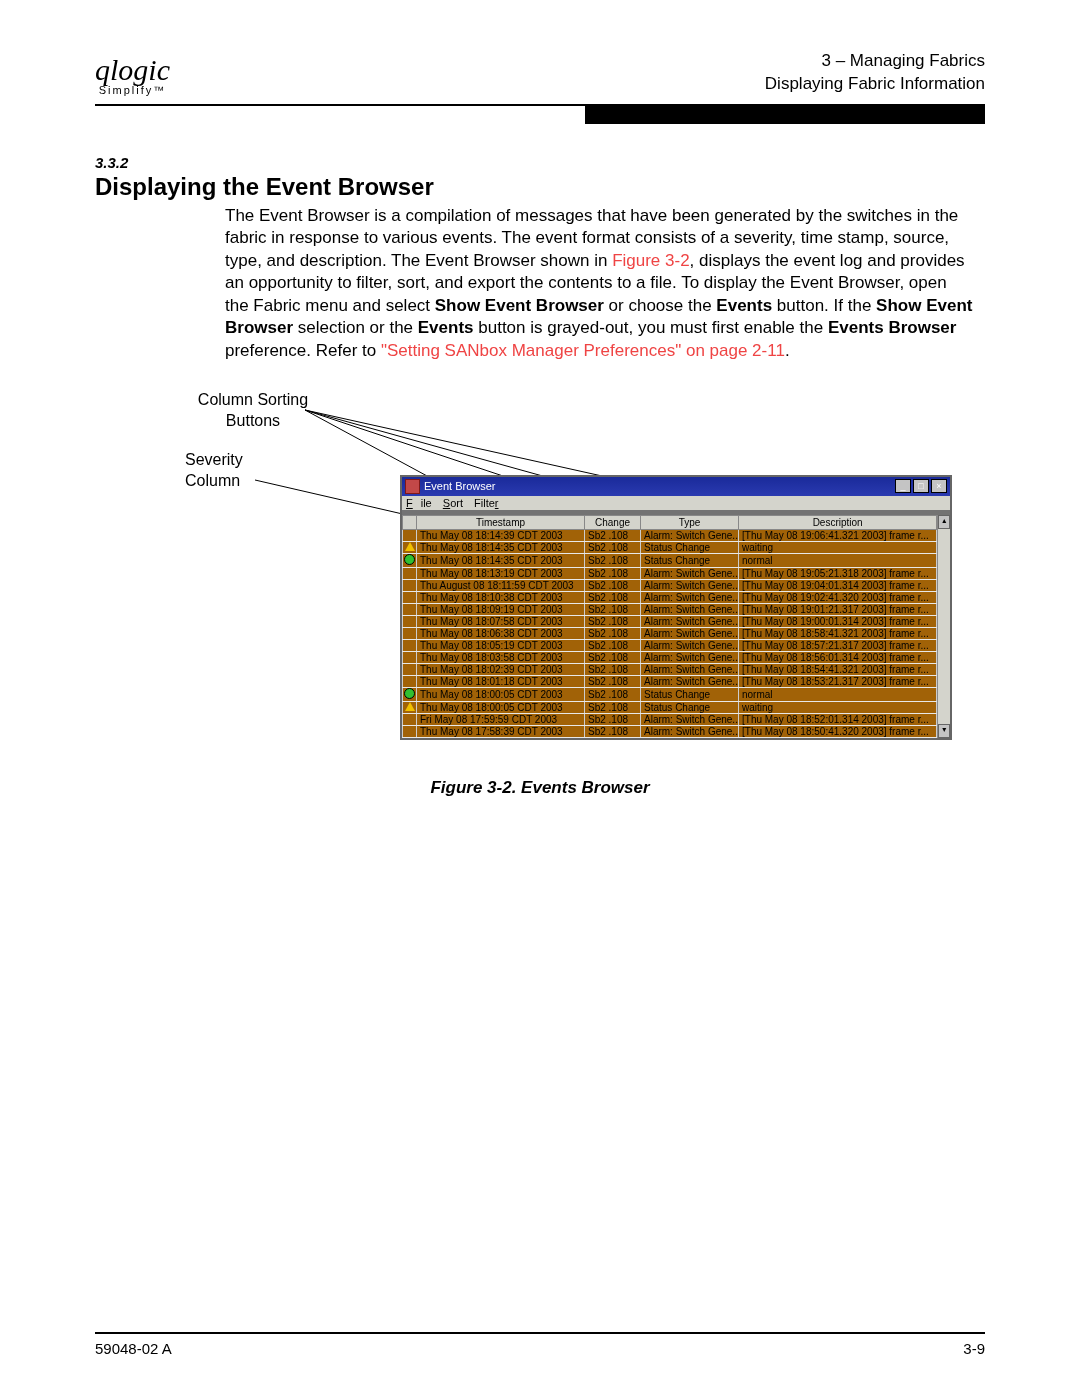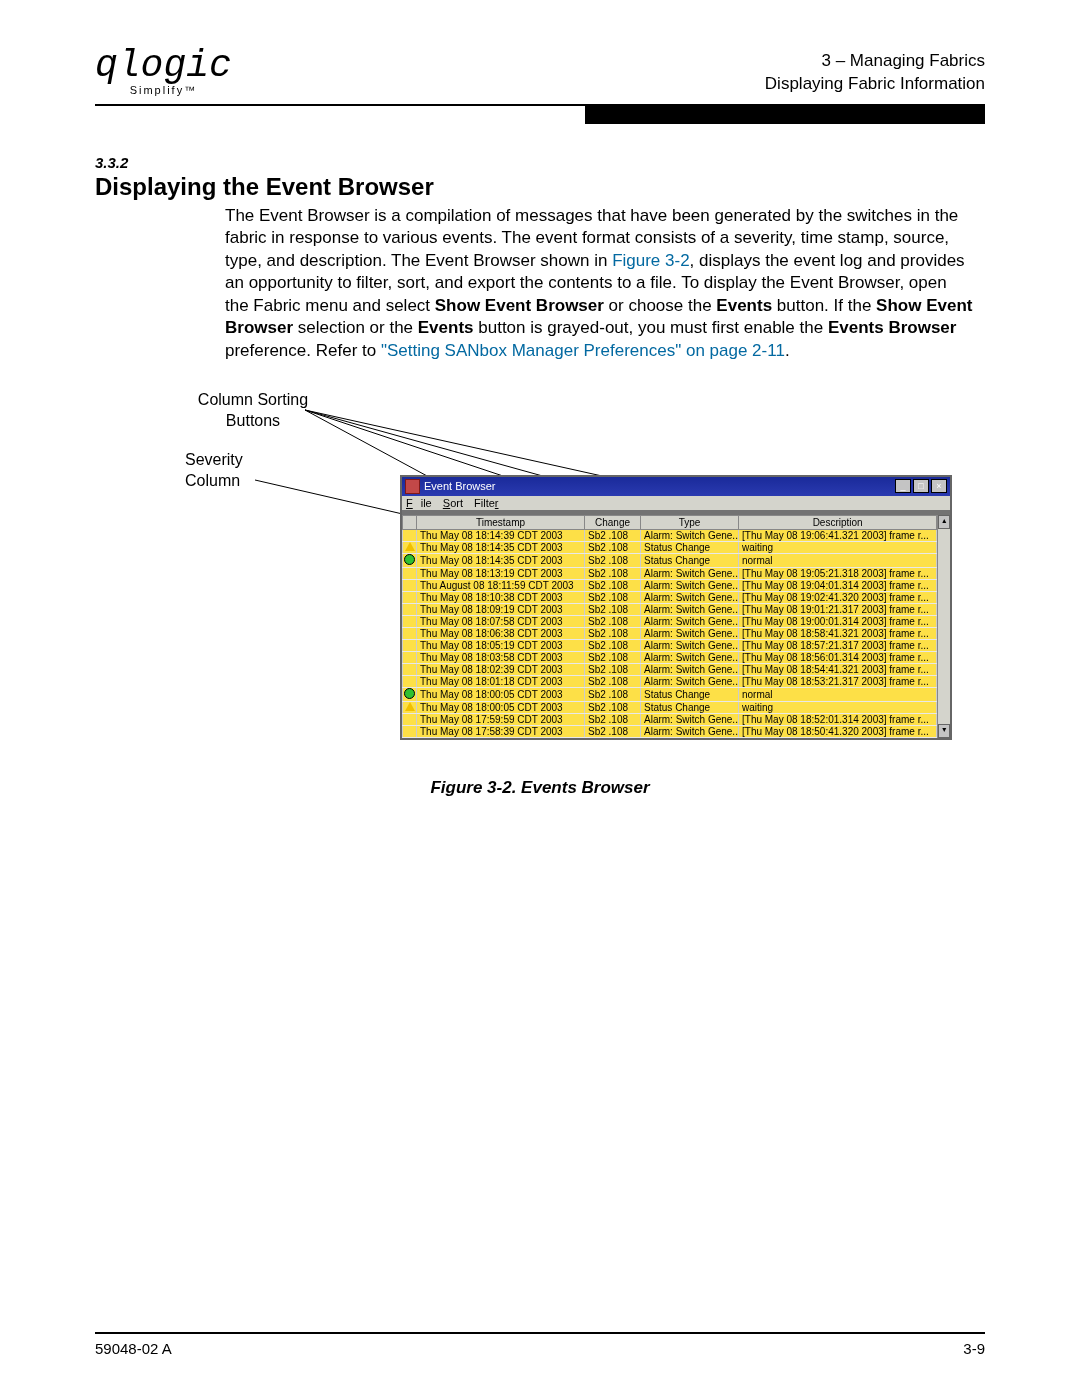--- a/index.html
+++ b/index.html
@@ -20,23 +20,23 @@
     justify-content: space-between;
     align-items: flex-end;
     margin-bottom: 8px;
   }
   .logo {
     display:flex;
     flex-direction:column;
     align-items:center;
   }
   .logo .script {
-    font-family: Liberation Mono, monospace;
+    font-family: Liberation Serif, serif;
     font-style: italic;
-    font-size: 38px;
+    font-size: 30px;
     line-height: 0.8;
   }
   .logo .simplify {
     font-size: 11px;
     letter-spacing: 2px;
     margin-top:2px;
   }
   .header-right {
     text-align: right;
     font-size: 17px;
@@ -62,21 +62,21 @@
     margin-top: 2px;
   }
   .body-text {
     margin-left: 130px;
     margin-right: 10px;
     font-size: 17px;
     line-height: 1.32;
     margin-top:4px;
   }
   .body-text .xref {
-    color: #0369a1;
+    color: #ef4444;
   }
   .annot {
     position:absolute;
     font-size:16px;
     line-height:1.3;
   }
   .figure-wrap {
     margin-top: 28px;
     position: relative;
     height: 370px;
@@ -115,21 +115,21 @@
     background:#d4d4cc;
     padding:1px 4px;
     border-bottom:5px solid #737373;
     font-size:11px;
   }
   .menubar span { margin-right:8px; }
   .menubar span u { text-decoration: underline; }
   .tbl {
     width:100%;
     border-collapse:collapse;
-    background:#fde047;
+    background:#a16207;
     table-layout:fixed;
   }
   .tbl th {
     background:#d4d4cc;
     border:1px solid #888;
     font-weight:normal;
     font-size:10px;
     padding:1px 3px;
     text-align:center;
     white-space:nowrap;
@@ -344,21 +344,21 @@
               </tr>
               <tr>
                 <td class="sev-cell"><span class="sev-tri"></span></td>
                 <td>Thu May 08 18:00:05 CDT 2003</td>
                 <td>Sb2 .108</td>
                 <td>Status Change</td>
                 <td>waiting</td>
               </tr>
               <tr>
                 <td class="sev-cell"></td>
-                <td>Thu May 08 17:59:59 CDT 2003</td>
+                <td>Fri May 08 17:59:59 CDT 2003</td>
                 <td>Sb2 .108</td>
                 <td>Alarm: Switch Gene...</td>
                 <td>[Thu May 08 18:52:01.314 2003] frame r...</td>
               </tr>
               <tr>
                 <td class="sev-cell"></td>
                 <td>Thu May 08 17:58:39 CDT 2003</td>
                 <td>Sb2 .108</td>
                 <td>Alarm: Switch Gene...</td>
                 <td>[Thu May 08 18:50:41.320 2003] frame r...</td>

